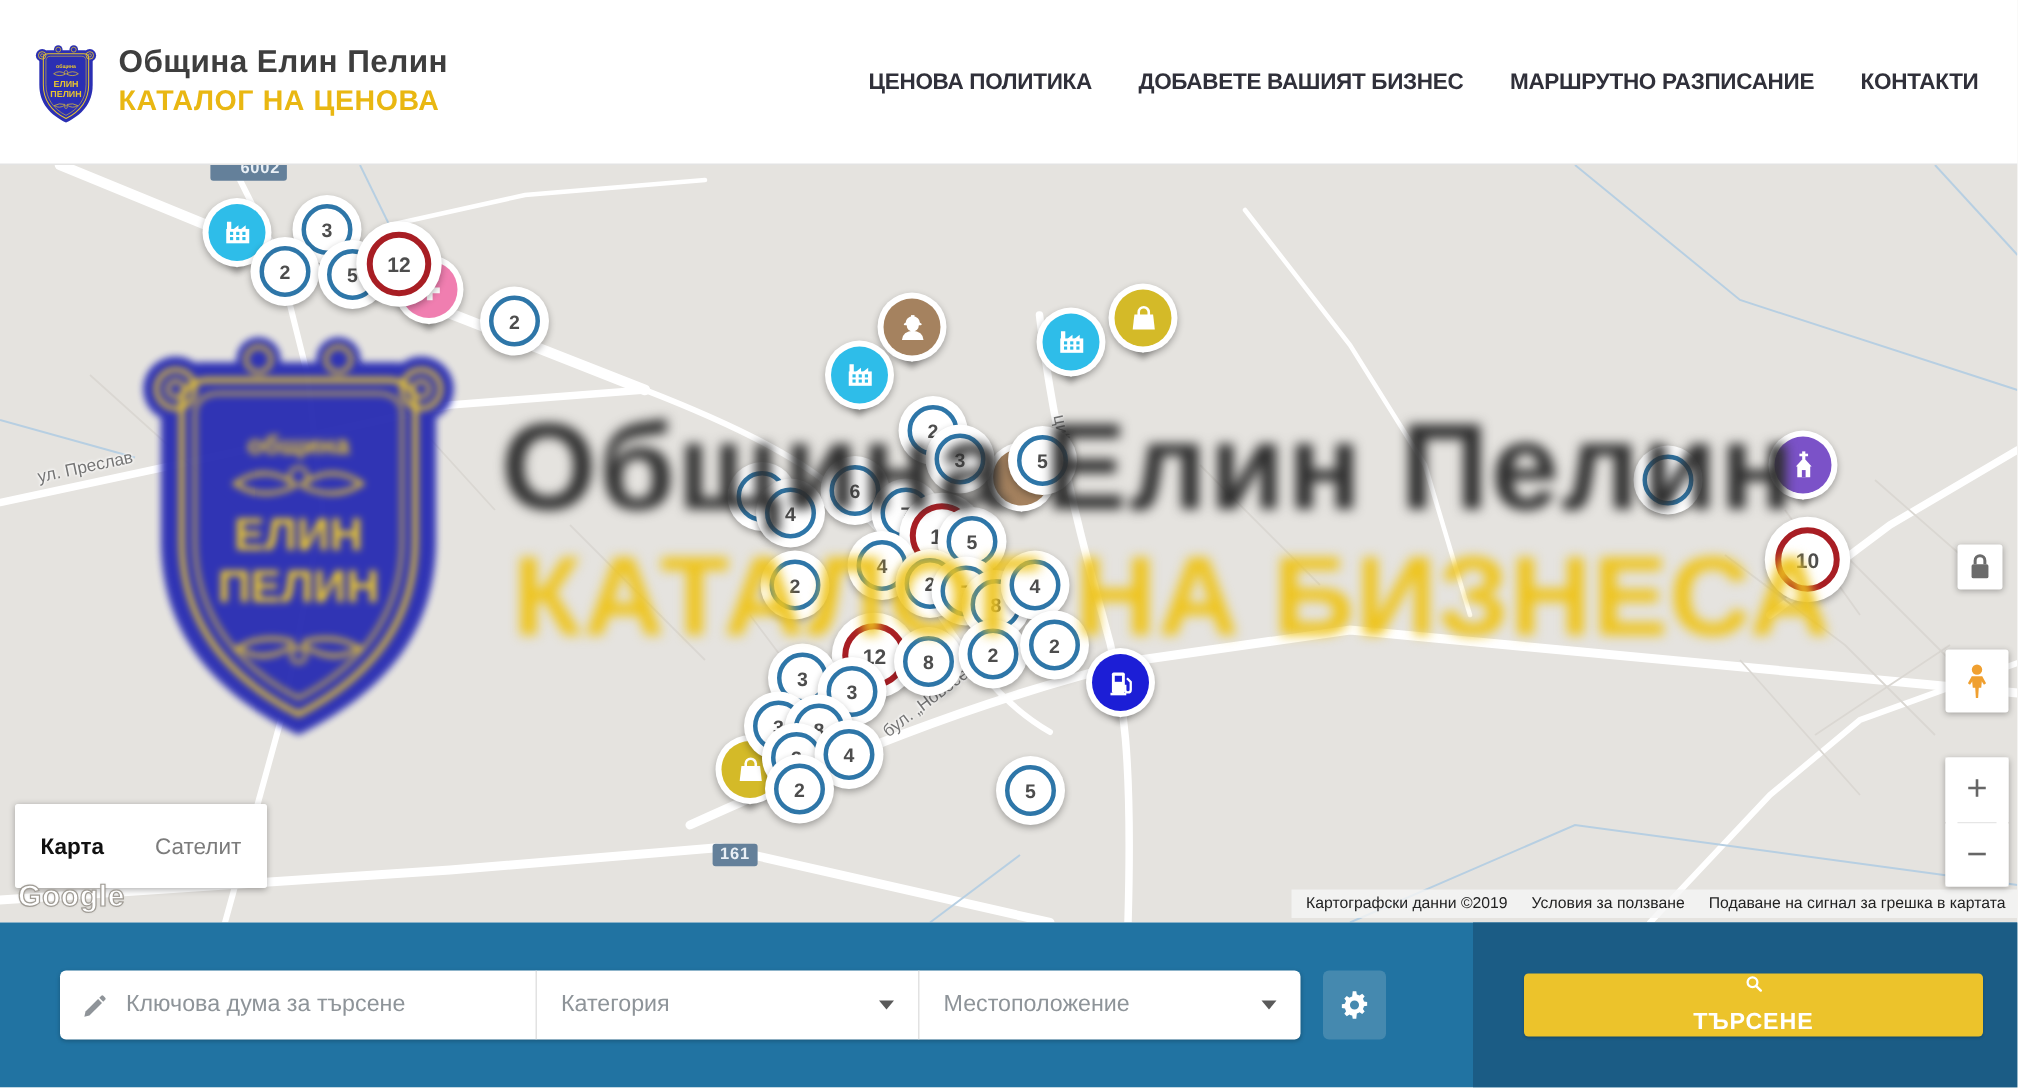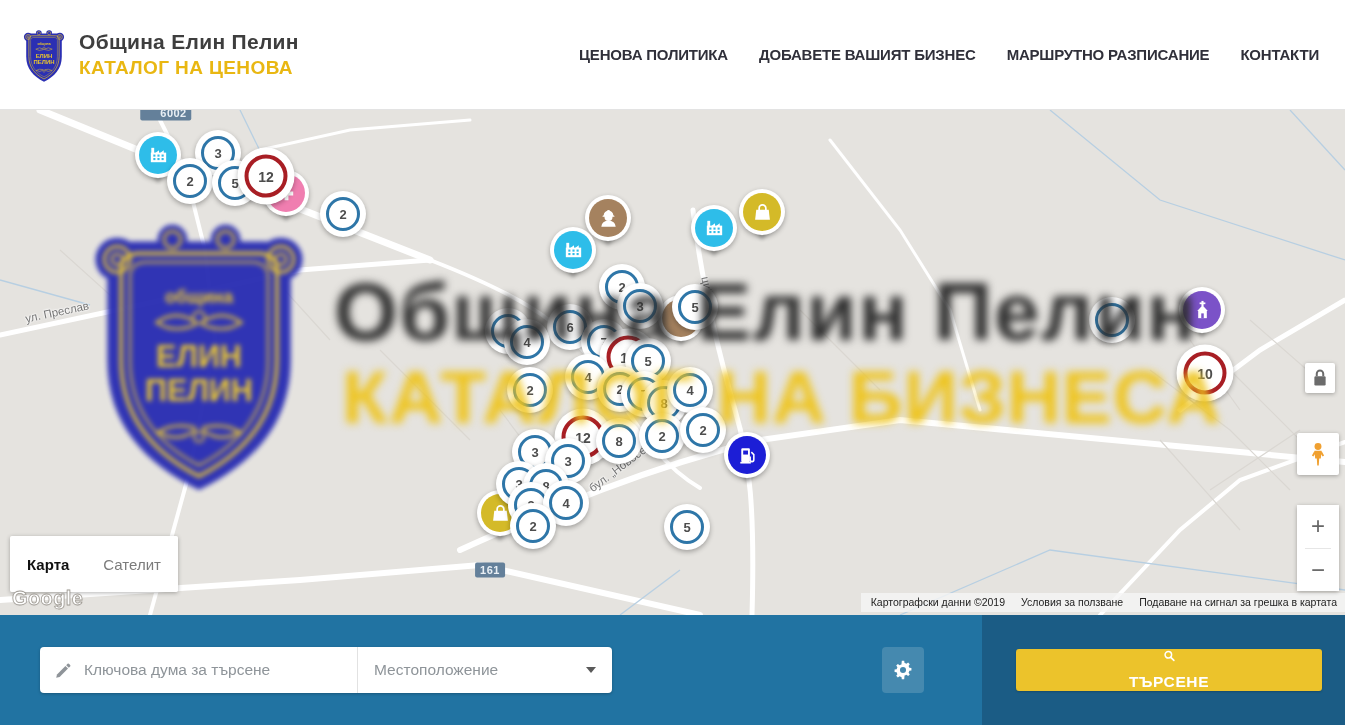--- a/index.html
+++ b/index.html
@@ -506,20 +506,24 @@
 
     <div class="search-group">
       <div class="kw">
         <svg viewBox="0 0 24 24">
           <path d="M3.8 16.9 L14.4 6.3 l3.3 3.3 L7.1 20.2 l-4.3 1 z" fill="#8f9499"></path>
           <path d="M15.4 5.3 l1.7-1.7 a1.2 1.2 0 0 1 1.7 0 l1.6 1.6 a1.2 1.2 0 0 1 0 1.7 l-1.7 1.7 z" fill="#8f9499"></path>
         </svg>
         <input type="text" placeholder="Ключова дума за търсене" style="">
       </div>
       <div class="sel">
+        <span>Категория</span>
+        <span class="arrow"></span>
+      </div>
+      <div class="sel">
         <span>Местоположение</span>
         <span class="arrow"></span>
       </div>
     </div>
 
     <button class="gear-btn">
       <svg viewBox="0 0 24 24">
         <path fill-rule="evenodd" fill="#ffffff" d="M10.7 2 h2.6 l0.4 2.3 a8 8 0 0 1 2 0.8 l1.9-1.3 1.8 1.8-1.3 1.9 a8 8 0 0 1 0.8 2 l2.3 0.4 v2.6 l-2.3 0.4 a8 8 0 0 1-0.8 2 l1.3 1.9-1.8 1.8-1.9-1.3 a8 8 0 0 1-2 0.8 L13.3 22 h-2.6 l-0.4-2.3 a8 8 0 0 1-2-0.8 l-1.9 1.3-1.8-1.8 1.3-1.9 a8 8 0 0 1-0.8-2 L2.8 14.1 v-2.6 l2.3-0.4 a8 8 0 0 1 0.8-2 L4.6 7.2 6.4 5.4 l1.9 1.3 a8 8 0 0 1 2-0.8 z M12 8.7 a3.3 3.3 0 1 0 0 6.6 a3.3 3.3 0 0 0 0-6.6 z"></path>
       </svg>
     </button>

